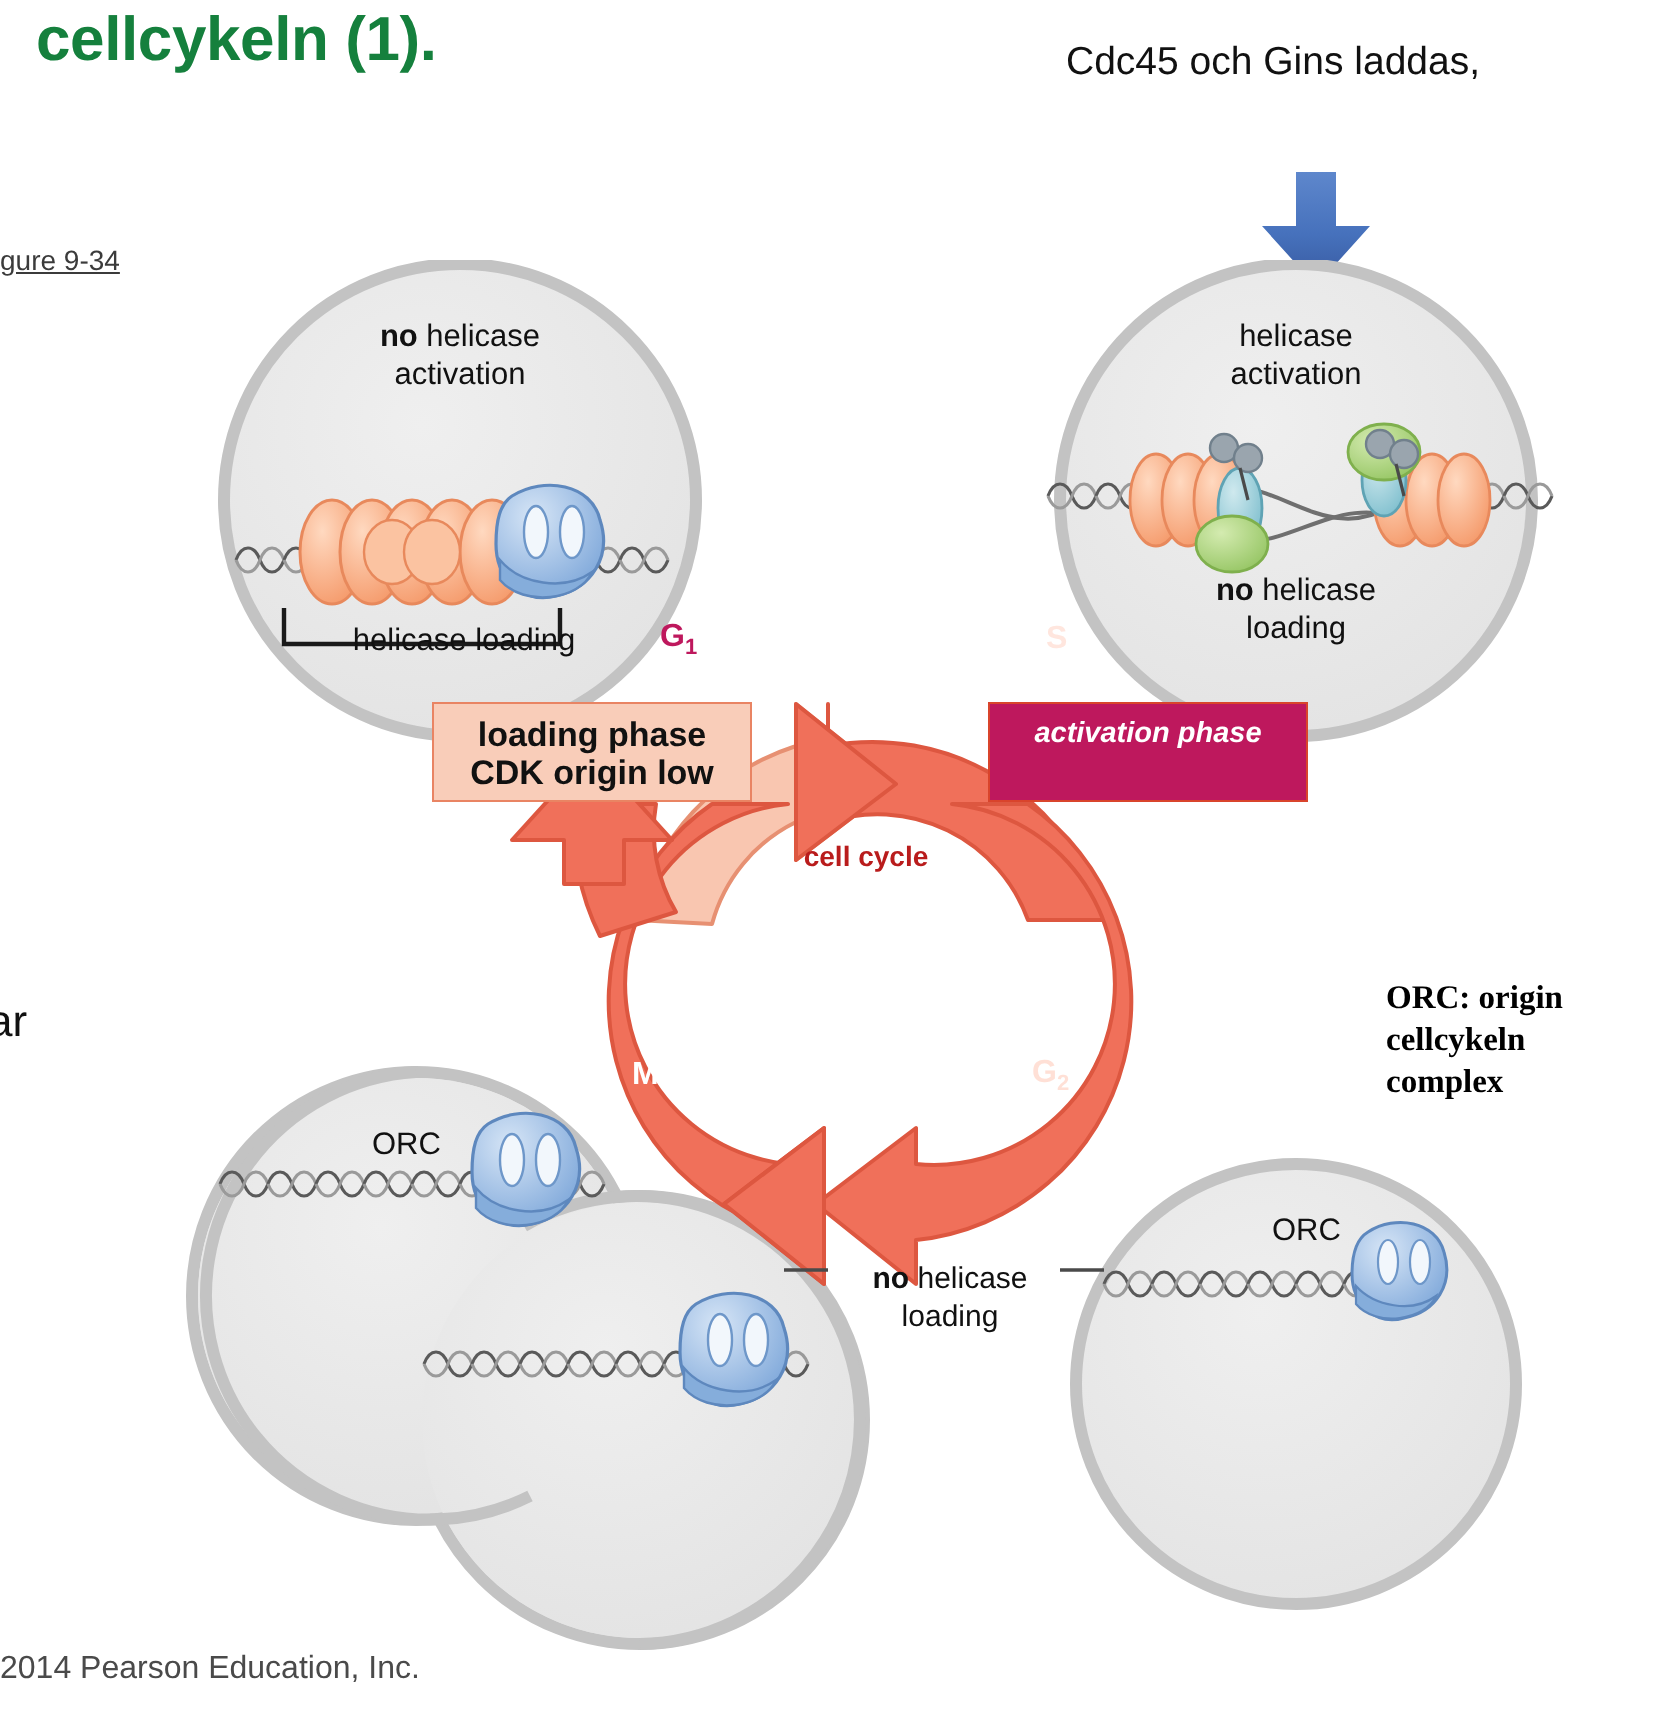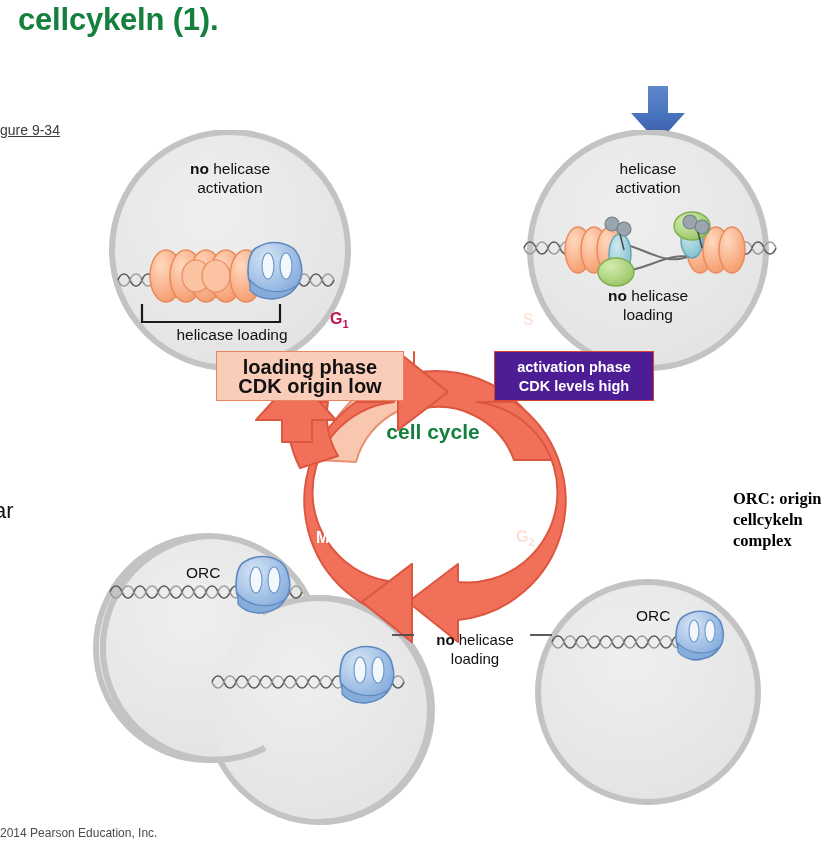--- a/index.html
+++ b/index.html
@@ -28,21 +28,21 @@
   }
   #figure-caption {
     left: 0px; top: 122px;
     font-size: 14px;
     color: #3b3b3b;
     white-space: nowrap;
     text-decoration: underline;
   }
   #copyright-line {
     left: 0px; top: 826px;
-    font-size: 12px;
+    font-size: 16px;
     color: #4a4a4a;
     white-space: nowrap;
   }
   #left-note {
     left: -6px; top: 497px;
     font-size: 22px;
     color: #111;
     line-height: 28px;
     white-space: nowrap;
   }
@@ -54,74 +54,74 @@
     white-space: nowrap;
   }
   #orc-legend {
     left: 693px; top: 488px;
     font-family: "Liberation Serif", serif;
     font-weight: bold;
     font-size: 16.5px;
     line-height: 21px;
     color: #000;
     white-space: nowrap;
-    margin-left: 40px;
   }
 
   
   #blue-arrow { left: 627px; top: 86px; width: 62px; height: 58px; }
 
   
   #figure-svg { left: 0px; top: 130px; }
 
   
   .phasebox {
     box-sizing: border-box;
     text-align: center;
     font-weight: bold;
     line-height: 19px;
     padding-top: 6px;
   }
   #loading-phase-box {
     left: 216px; top: 351px;
-    width: 188px; height: 50px;
+    width: 160px; height: 50px;
     background: #F9CDB9;
     border: 1.5px solid #E98463;
     color: #111;
-    font-size: 20px;
+    font-size: 17px;
   }
   #activation-phase-box {
     left: 494px; top: 351px;
     width: 160px; height: 50px;
-    background: #4c1d95;
+    background: #be185d;
     border: 1.5px solid #D9442C;
     color: #ffffff;
     font-size: 14.5px;
+    font-style: italic;
   }
   #cell-cycle-label {
     left: 383px; top: 420px;
     width: 100px;
     text-align: center;
-    font-size: 21px;
+    font-size: 14px;
     font-weight: bold;
-    color: #15803d;
+    color: #b91c1c;
   }
 
   
   .circ-cap {
     text-align: center;
     font-size: 15.5px;
     line-height: 19px;
     color: #111;
   }
   .circ-cap b { font-weight: bold; }
   #cap-ul  { left: 122px; top: 159px; width: 216px; }
   #cap-ur  { left: 540px; top: 159px; width: 216px; }
   #cap-ur2 { left: 540px; top: 286px; width: 216px; }
-  #cap-ul2 { left: 142px; top: 311px; width: 180px; font-size: 15.5px; margin-top: 14px; }
+  #cap-ul2 { left: 142px; top: 311px; width: 180px; font-size: 15.5px; }
   #cap-mid {
     left: 400px; top: 630px; width: 150px;
     text-align: center; font-size: 15px; line-height: 19px; color: #111;
   }
   #orc-label-bl { left: 186px; top: 564px; font-size: 15.5px; color: #111; }
   #orc-label-br { left: 636px; top: 607px; font-size: 15.5px; color: #111; }
 
   .gphase {
     font-weight: bold;
     font-size: 16px;
@@ -137,20 +137,21 @@
 
 <div class="abs" id="slide-title">cellcykeln (1).</div>
 <div class="abs" id="figure-caption">gure 9-34</div>
 
 <div class="abs" id="left-note">
   <div>ar</div>
   <div>.</div>
 </div>
 
 <div class="abs" id="annotation-top">
+  <div>Cdc45 och Gins laddas,</div>
 </div>
 
 <div class="abs" id="blue-arrow">
   <svg width="62" height="58" viewBox="0 0 62 58">
     <defs>
       <linearGradient id="bluegrad" x1="0" y1="0" x2="0" y2="1">
         <stop offset="0%" stop-color="#5E87CC"></stop>
         <stop offset="55%" stop-color="#4671BC"></stop>
         <stop offset="100%" stop-color="#37589E"></stop>
       </linearGradient>
@@ -425,21 +426,20 @@
   <div><b>no</b><span> helicase</span></div>
   <div>loading</div>
 </div>
 
 <div class="abs phasebox" id="loading-phase-box">
   <div>loading phase</div>
   <div>CDK origin low</div>
 </div>
 <div class="abs phasebox" id="activation-phase-box">
   <div>activation phase</div>
-  <div>CDK levels high</div>
 </div>
 
 <div class="abs" id="cell-cycle-label">cell cycle</div>
 
 <div class="abs gphase" id="g1-label"><span>G</span><sub>1</sub></div>
 <div class="abs gphase" id="s-label"><span>S</span></div>
 <div class="abs gphase" id="g2-label"><span>G</span><sub>2</sub></div>
 <div class="abs gphase" id="m-label"><span>M</span></div>
 
 </body></html>

